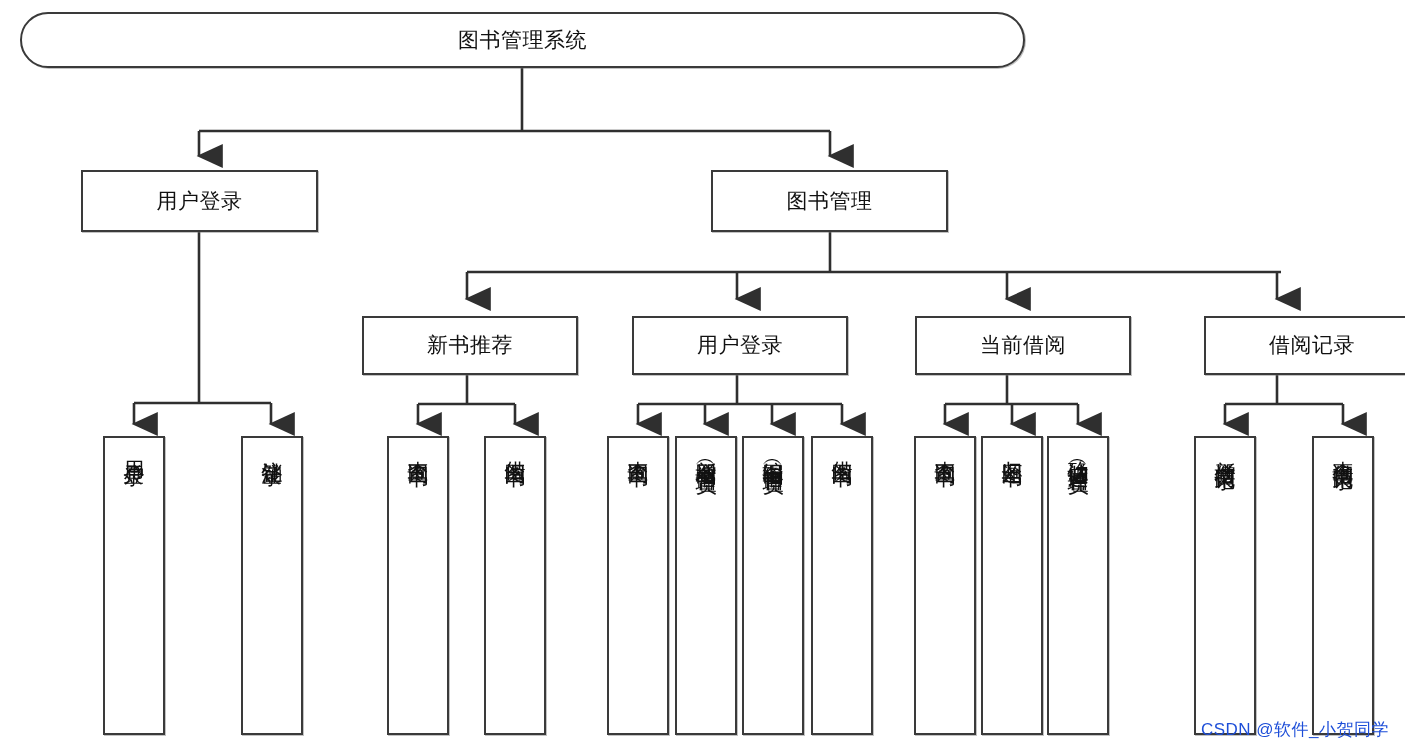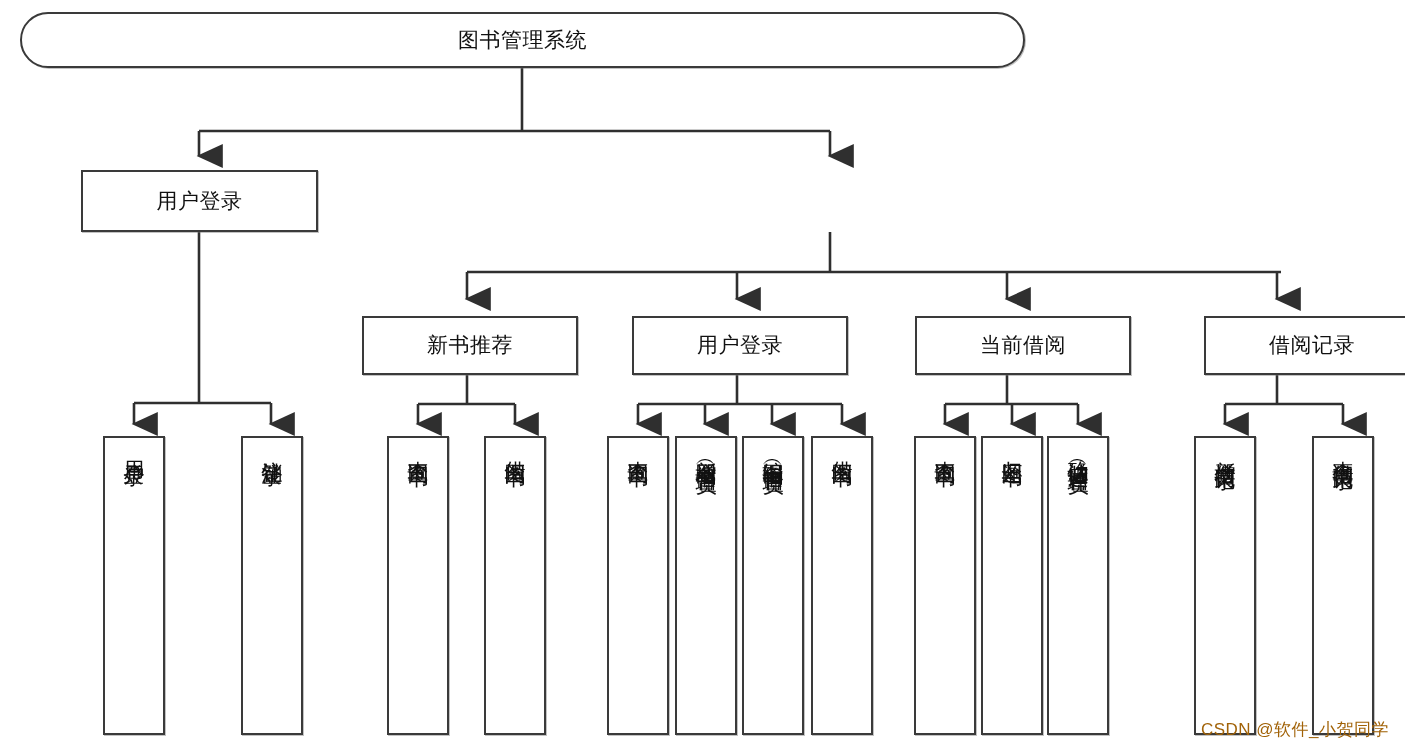--- a/index.html
+++ b/index.html
@@ -47,21 +47,21 @@
     margin:0 auto;
   }
   #edges{
     position:absolute;left:0;top:0;width:1405px;height:747px;
     pointer-events:none;
   }
   #watermark{
     position:absolute;
     right:16px;bottom:6px;
     font-size:17px;
-    color:#a16207;
+    color:#1d4ed8;
     letter-spacing:.5px;
     white-space:nowrap;
   }
 </style>
 </head>
 <body>
 
 <div id="diagram">
 
   <svg id="edges" viewBox="0 0 1405 747" width="1405" height="747" xmlns="http://www.w3.org/2000/svg">
@@ -114,20 +114,23 @@
     </g>
   </svg>
 
   <div class="node" style="left:20px;top:12px;width:1005px;height:56px;border-radius:28px;">
     <span class="label">图书管理系统</span>
   </div>
 
   <div class="node" style="left:81px;top:170px;width:237px;height:62px;">
     <span class="label">用户登录</span>
   </div>
+  <div class="node" style="left:711px;top:170px;width:237px;height:62px;">
+    <span class="label">图书管理</span>
+  </div>
 
   <div class="node" style="left:362px;top:316px;width:216px;height:59px;">
     <span class="label">新书推荐</span>
   </div>
   <div class="node" style="left:632px;top:316px;width:216px;height:59px;">
     <span class="label">用户登录</span>
   </div>
   <div class="node" style="left:915px;top:316px;width:216px;height:59px;">
     <span class="label">当前借阅</span>
   </div>

